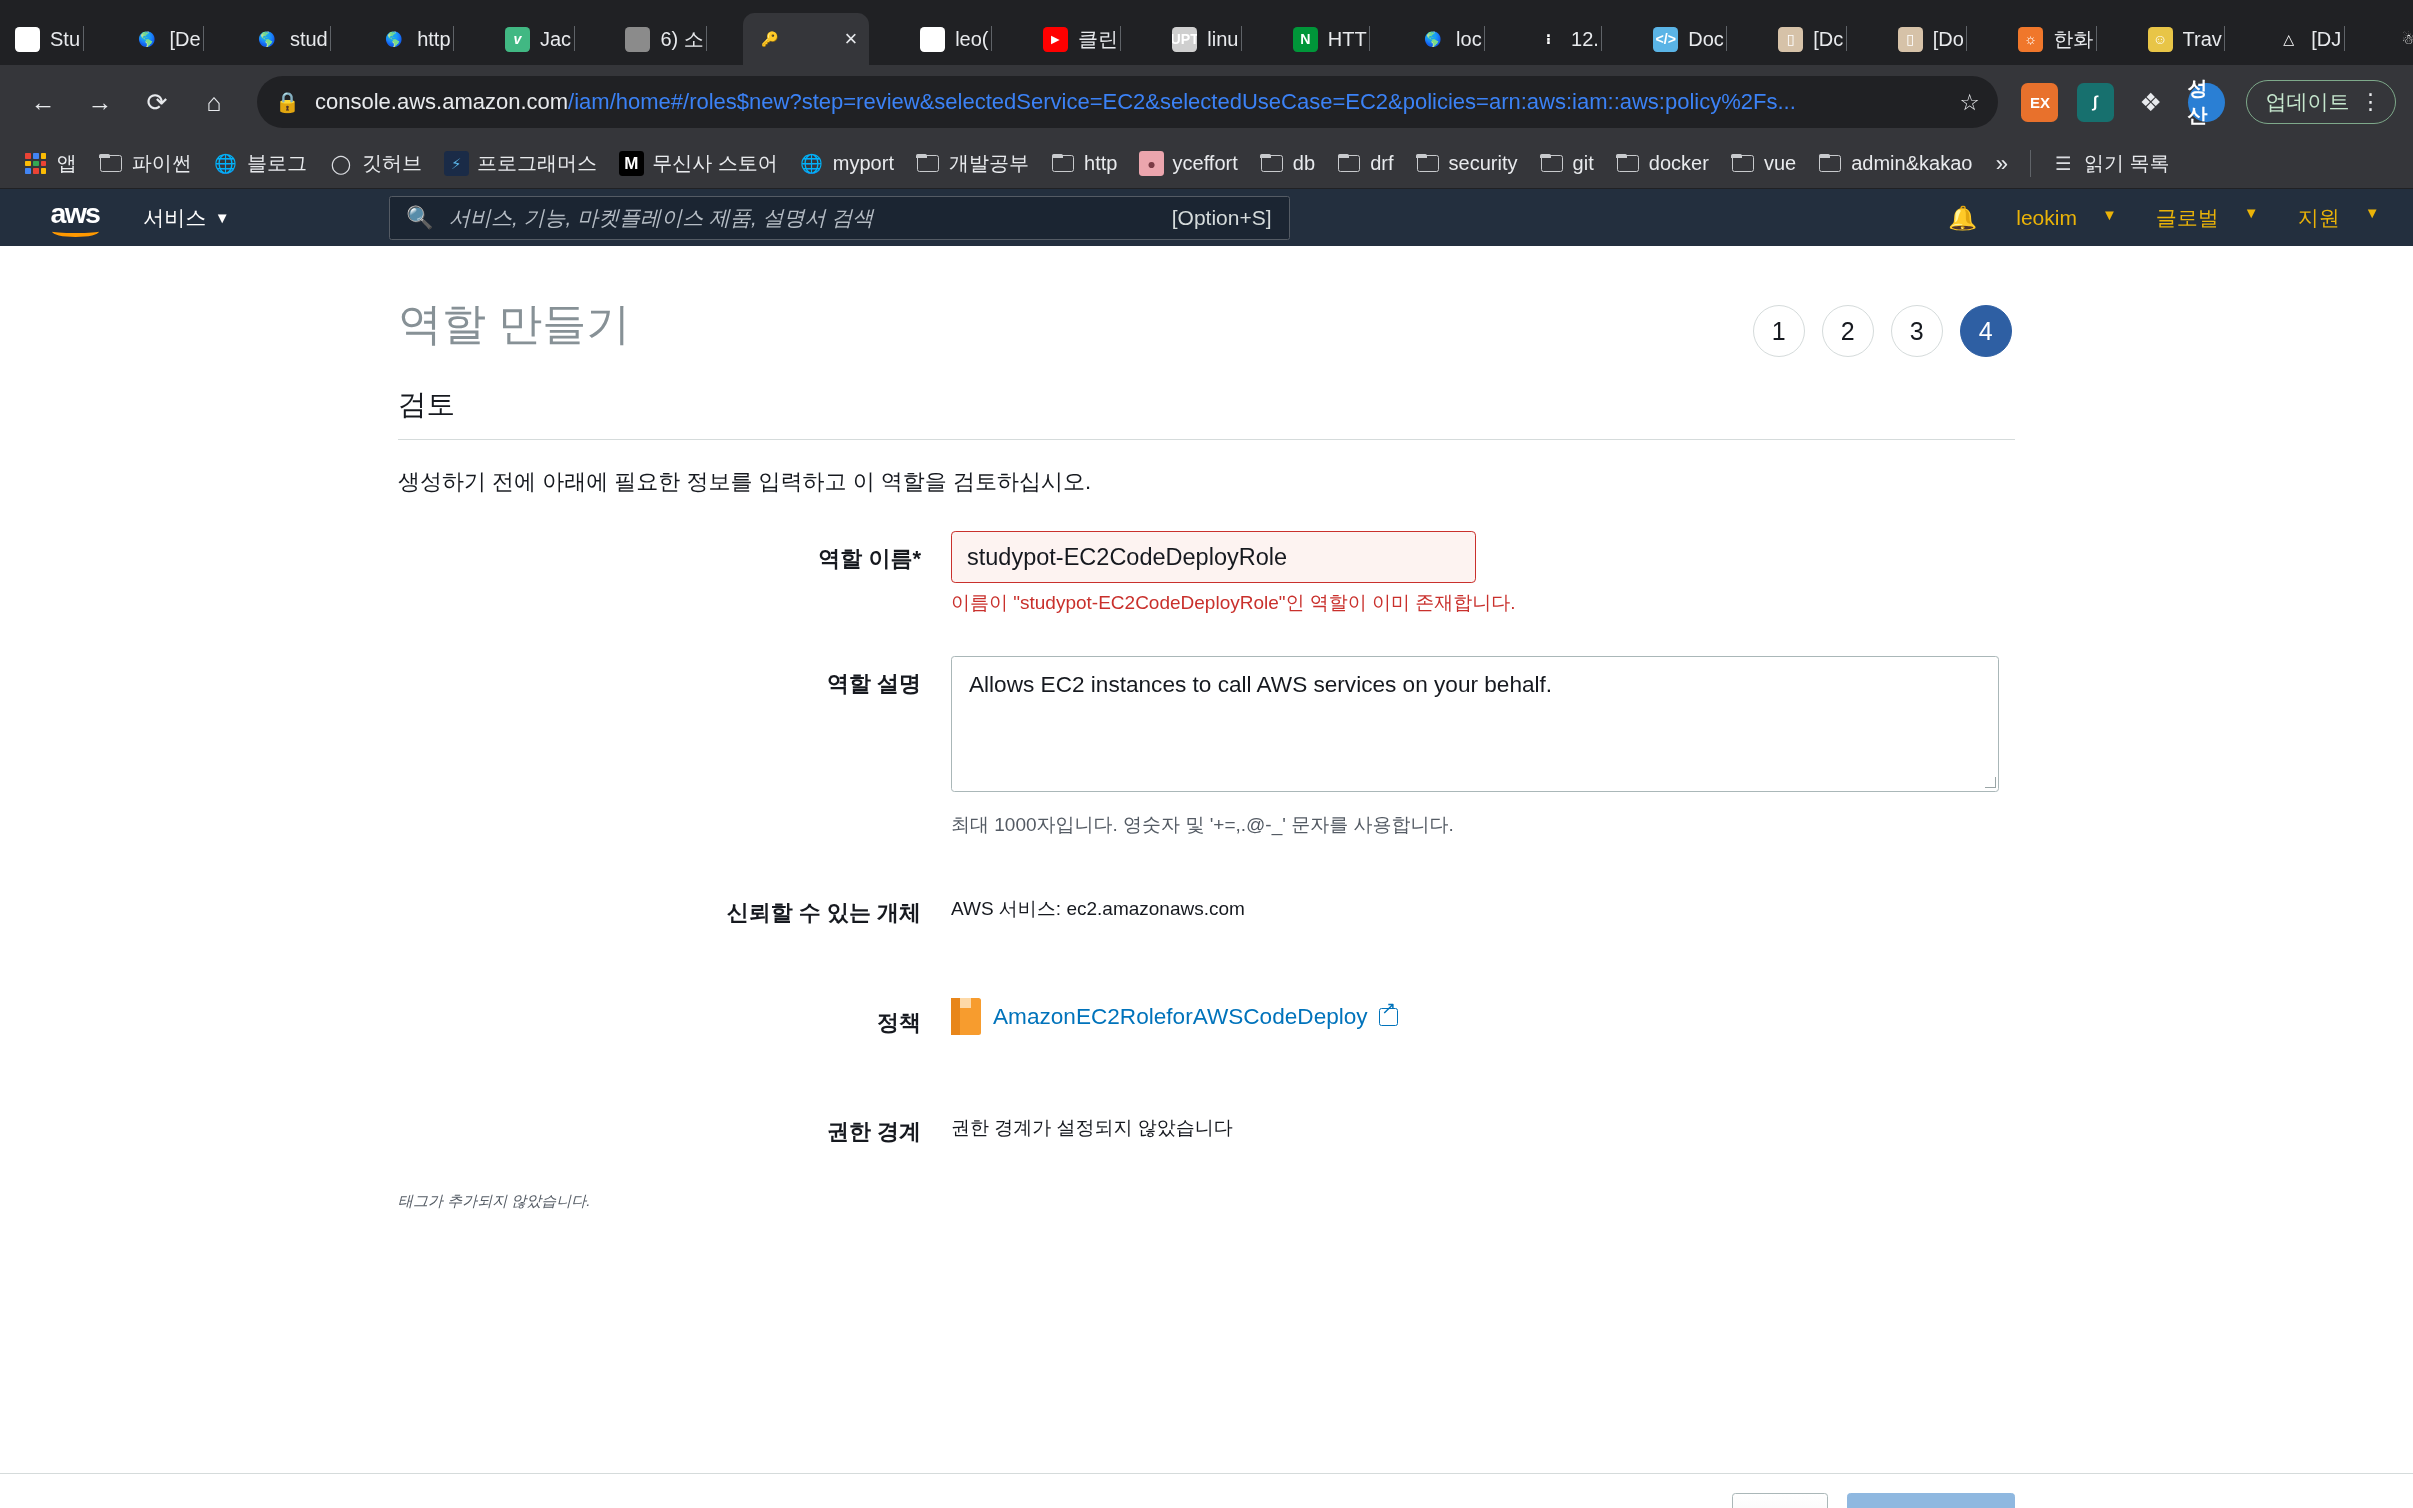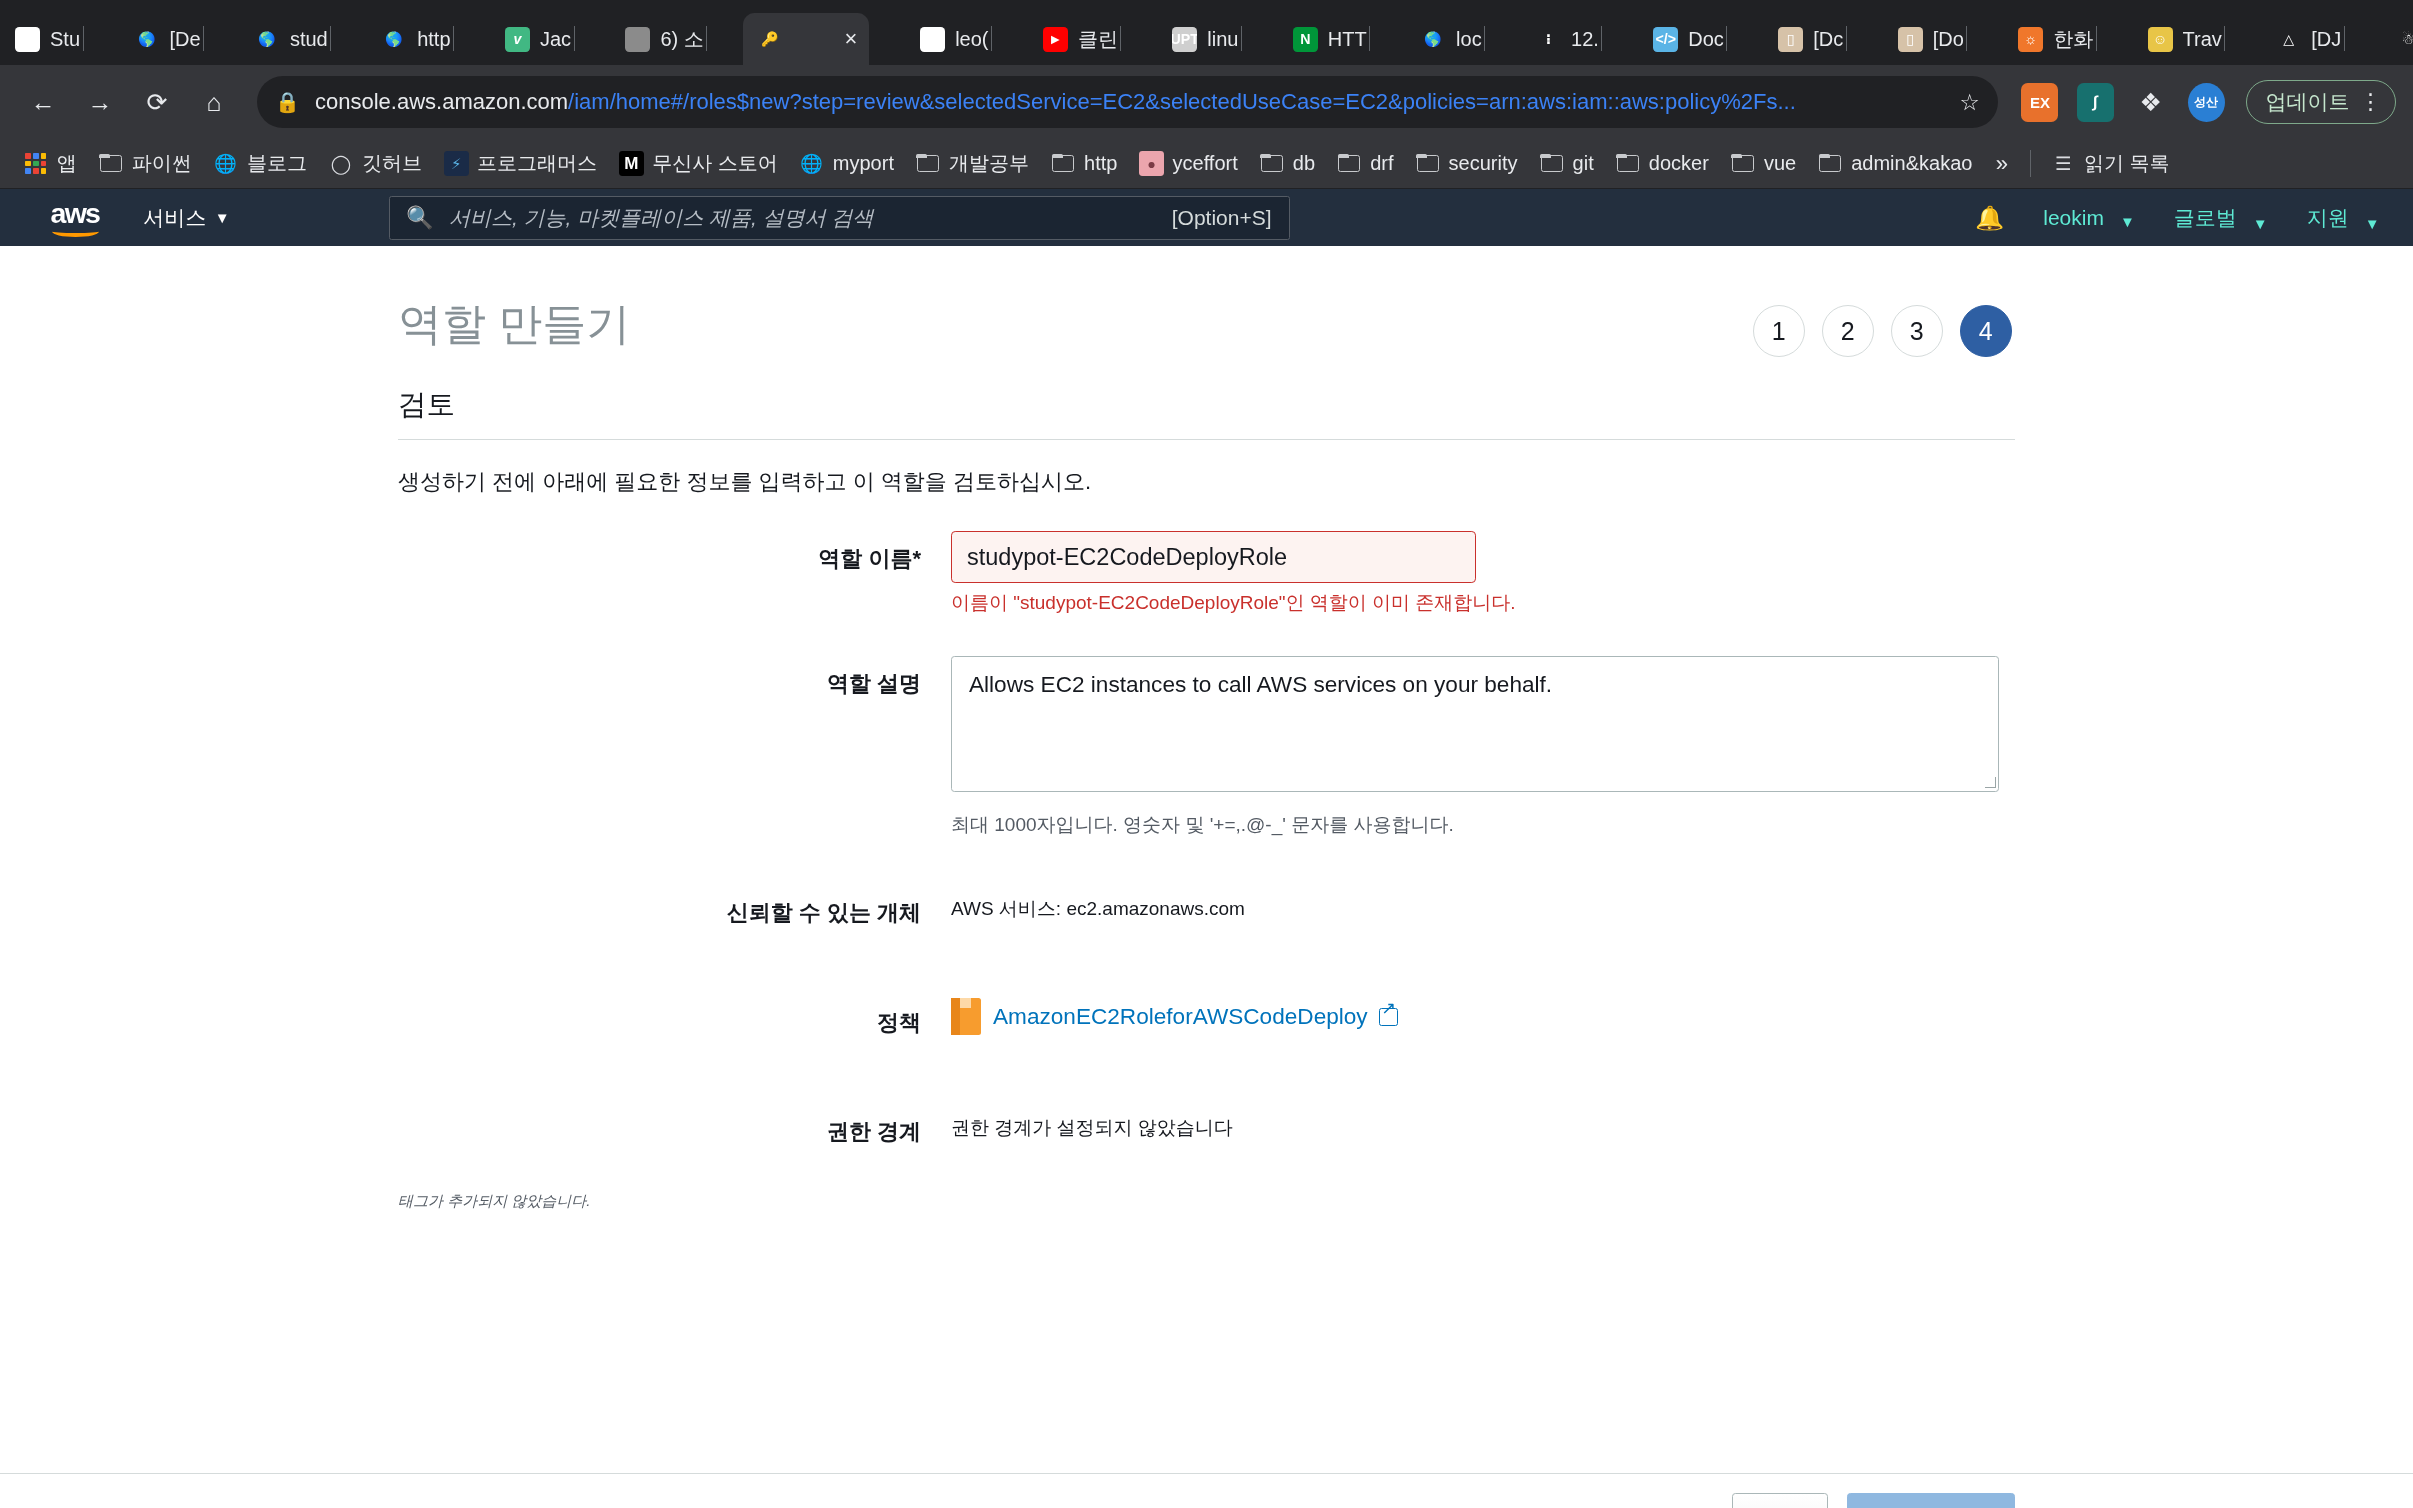--- a/index.html
+++ b/index.html
@@ -173,22 +173,22 @@
   .aws-search .sicon { color: #d5dbdb; font-size: 22px; }
   .aws-search .sph { color: #b5bcc4; font-size: 21px; font-style: italic; }
   .aws-search .skbd {
     margin-left: auto; color: #d5dbdb; font-size: 21px;
   }
   .aws-nav-right {
     margin-left: auto; display: flex; align-items: center; gap: 39px;
     padding-right: 10px;
   }
   .aws-nav-item {
-    color: #5eead4; font-size: 21px; display: flex;
-    align-items: flex-end; gap: 16px;
+    color: #eab308; font-size: 21px; display: flex;
+    align-items: flex-start; gap: 25px;
   }
   .bell { color: #fff; font-size: 23.5px; }
 
   .content {
     background: #fff; height: 1318px; position: relative;
     overflow: hidden;
   }
   .page {
     width: 1617px; margin: 0 auto; padding-top: 49px;
     position: relative;
@@ -410,21 +410,21 @@
     <div class="navbtn">⟳</div>
     <div class="navbtn">⌂</div>
     <div class="omnibox">
       <span class="lock">🔒</span>
       <span class="urltext"><span class="host">console.aws.amazon.com</span><span class="path">/iam/home#/roles$new?step=review&amp;selectedService=EC2&amp;selectedUseCase=EC2&amp;policies=arn:aws:iam::aws:policy%2Fs...</span></span>
       <span class="star">☆</span>
     </div>
     <div class="ext ext-ex">EX</div>
     <div class="ext ext-teal">∫</div>
     <div class="ext ext-puzzle">❖</div>
-    <div class="ext ext-blue" style="font-size:12px">성산</div>
+    <div class="ext ext-blue" style="font-size:20px">성산</div>
     <div class="update-pill">
       <span>업데이트</span>
       <span class="kdots">⋮</span>
     </div>
   </div>
 
   <div class="bookmarks">
     <div class="bm">
       <span class="bmicon">
         <span class="bm-apps-grid">

